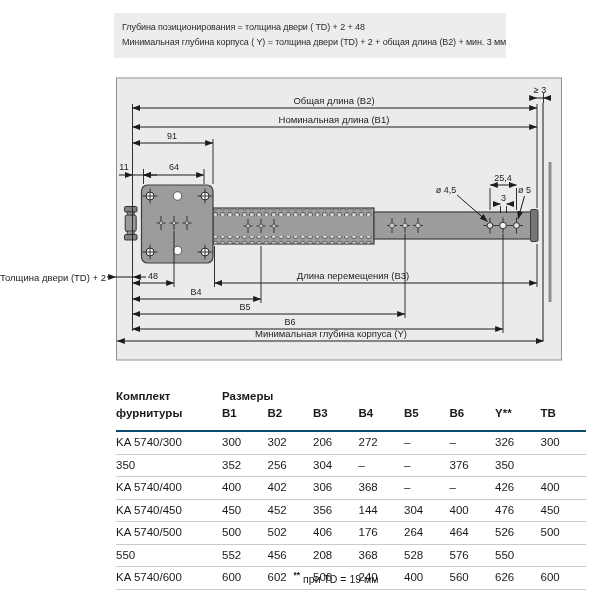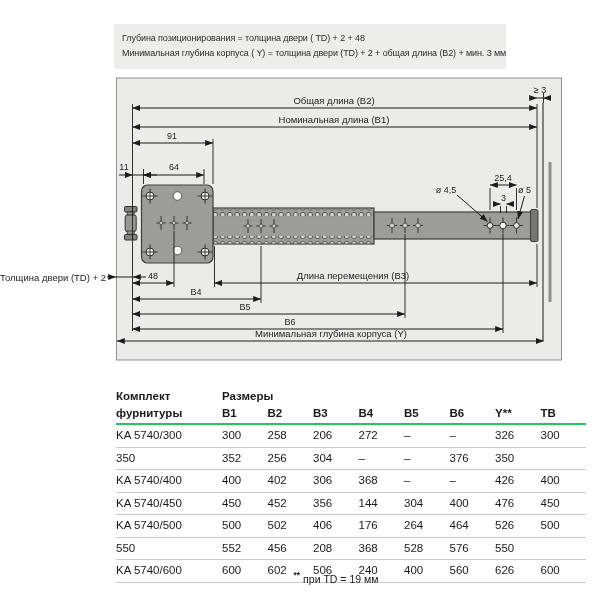--- a/index.html
+++ b/index.html
@@ -1,37 +1,37 @@
 <!DOCTYPE html>
 <html><head>
 <meta charset="utf-8">
 <style>
   html,body{margin:0;padding:0;background:#fff;font-family:"Liberation Sans",sans-serif;}
   .stage{position:relative;width:600px;height:600px;background:#ffffff;overflow:hidden;}
 
   
-  .formulas{position:absolute;left:114px;top:24px;width:378px;height:38px;background:#ededeb;
+  .formulas{position:absolute;left:114px;top:13px;width:378px;height:38px;background:#ededeb;
             padding:7px 6px 0 8px;font-size:9px;line-height:15px;color:#2b2b2b;white-space:nowrap;
             letter-spacing:-0.1px;}
 
   
   .diagram{position:absolute;left:0;top:60px;}
   .diagram text{fill:#1c1c1c;}
   .dt{font-size:9.5px;}
   .dn{font-size:9px;}
   .dl{stroke:#1c1c1c;stroke-width:1;fill:none;}
   .ext{stroke:#1c1c1c;stroke-width:0.9;}
   .metal{fill:#9c9c9a;stroke:#3e3e3e;stroke-width:1.2;}
   .cross{stroke:#2a2a2a;stroke-width:0.9;}
 
   
   .spec-table{position:absolute;left:116px;top:388px;font-size:11.5px;color:#1a1a1a;}
   .t-row{display:grid;grid-template-columns:106px repeat(8,45.5px);align-items:center;}
   .t-h{font-weight:bold;height:17px;line-height:17px;}
-  .t-h2{border-bottom:2px solid #22c55e;padding-bottom:1px;}
+  .t-h2{border-bottom:2px solid #0c4a6e;padding-bottom:8px;}
   .t-d{height:21.5px;line-height:21.5px;border-bottom:1px solid #cccbc9;}
   .t-row > div{white-space:nowrap;}
 
   .footnote{position:absolute;left:116px;top:570px;width:440px;text-align:center;
             font-size:10.5px;color:#1a1a1a;}
   .footnote .mk{font-weight:bold;vertical-align:super;font-size:8.5px;}
 </style>
 </head>
 <body>
 
@@ -251,21 +251,21 @@
       <div>B4</div>
       <div>B5</div>
       <div>B6</div>
       <div>Y**</div>
       <div>TB</div>
     </div>
 
     <div class="t-row t-d">
       <div>KA 5740/300</div>
       <div>300</div>
-      <div>258</div>
+      <div>302</div>
       <div>206</div>
       <div>272</div>
       <div>–</div>
       <div>–</div>
       <div>326</div>
       <div>300</div>
     </div>
     <div class="t-row t-d">
       <div>350</div>
       <div>352</div>

